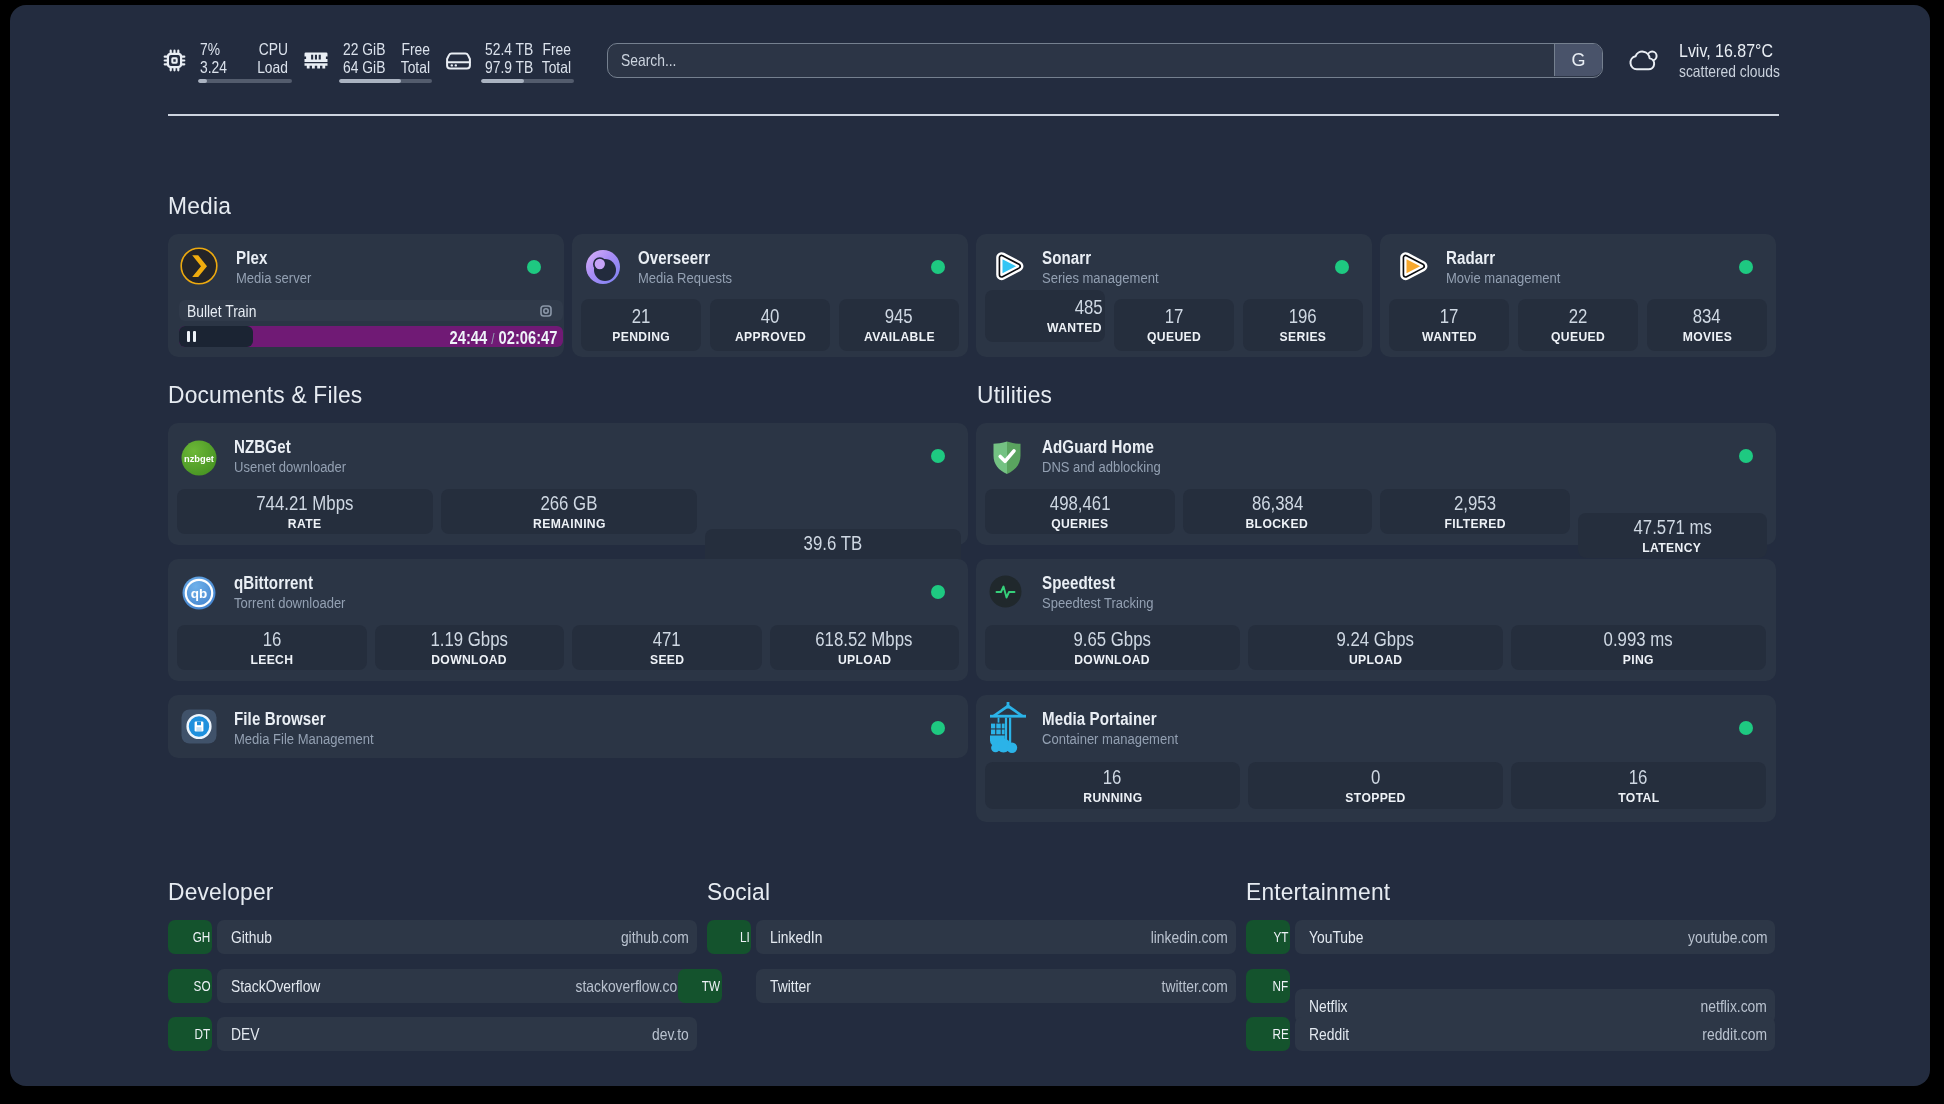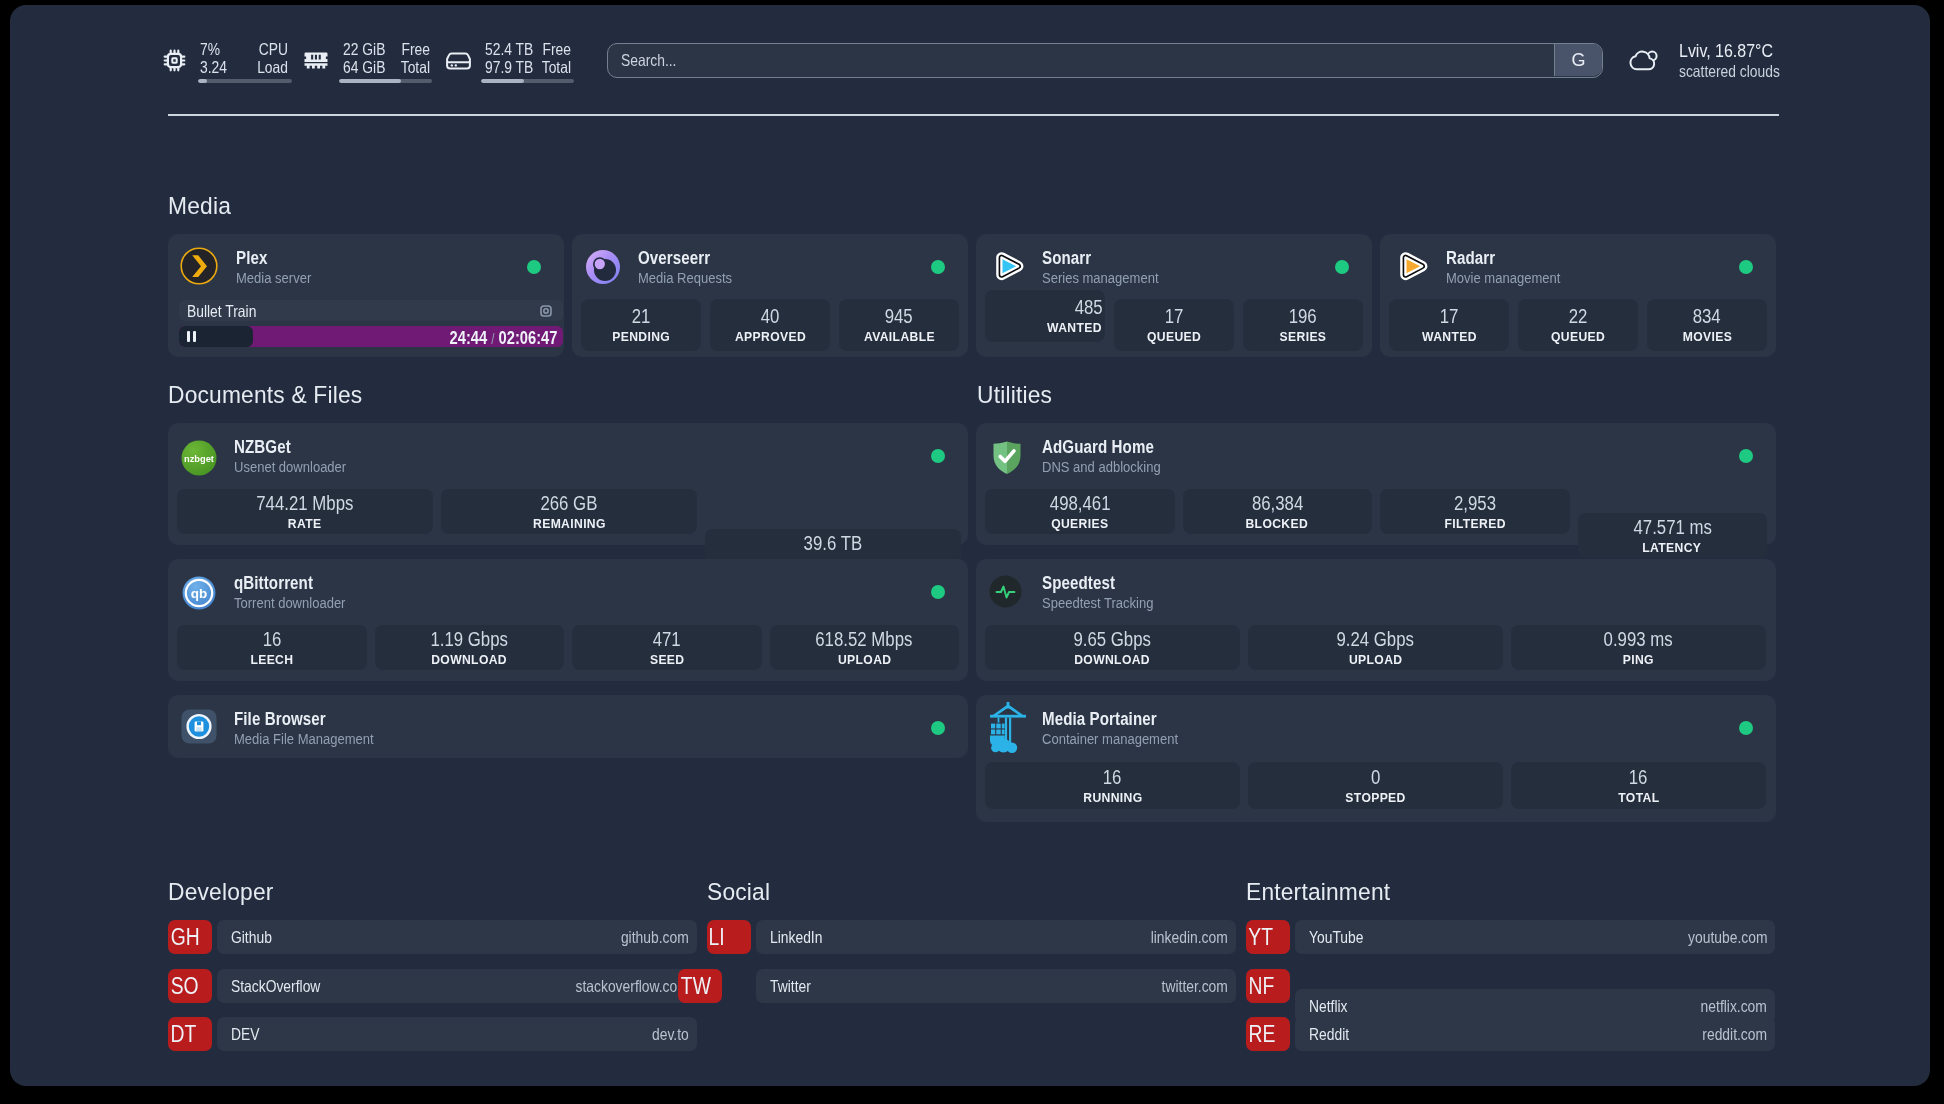--- a/index.html
+++ b/index.html
@@ -11,21 +11,21 @@
   .ctitle { position:absolute; font-size:18px; color:#e9eef4; font-weight:700; letter-spacing:0.1px; transform:scaleX(0.84); transform-origin:0 50%; }
   .csub { position:absolute; font-size:15.5px; color:#93a0b2; transform:scaleX(0.84); transform-origin:0 50%; }
   .dot { position:absolute; width:14px; height:14px; border-radius:50%; background:#1ec981; }
   .stat { position:absolute; background:#252e3d; border-radius:8px; text-align:center; color:#cfd8e3; display:flex; flex-direction:column; justify-content:center; align-items:center; gap:2px; }
   .stat .num { font-size:20px; line-height:21px; transform:scaleX(0.84); }
   .stat .lbl { font-size:13.5px; font-weight:700; color:#eef2f7; letter-spacing:0.4px; line-height:15px; transform:scaleX(0.90); }
   .mon-val { position:absolute; font-size:16.5px; color:#dbe2ec; transform:scaleX(0.84); transform-origin:0 50%; }
   .mon-lbl { position:absolute; font-size:16.5px; color:#dbe2ec; text-align:right; transform:scaleX(0.84); transform-origin:100% 50%; }
   .bar { position:absolute; height:4px; border-radius:2px; background:#535c6d; overflow:hidden; }
   .bar > div { height:100%; background:#aab3c1; border-radius:2px; }
-  .bm-abbr { position:absolute; width:44px; height:34px; background:#b91c1c; border-radius:7px; color:#eef2f7; font-size:23px; font-weight:400; text-align:left; line-height:34px; }
+  .bm-abbr { position:absolute; width:44px; height:34px; background:#14532d; border-radius:7px; color:#eef2f7; font-size:14px; font-weight:400; text-align:right; line-height:34px; }
   .bm-abbr span { display:inline-block; transform:scaleX(0.84); }
   .bm-bar { position:absolute; height:34px; background:#2d3747; border-radius:7px; }
   .bm-name { position:absolute; left:14px; top:0; font-size:16.5px; color:#e3e9f0; line-height:34px; transform:scaleX(0.84); transform-origin:0 50%; }
   .bm-url { position:absolute; right:8px; top:0; font-size:16.5px; color:#b9c2cf; line-height:34px; transform:scaleX(0.84); transform-origin:100% 50%; }
 </style>
 </head>
 <body>
 <div class="page"></div>
 
 <svg class="abs" style="left:162px;top:48px" width="25" height="25" viewBox="0 0 25 25">

